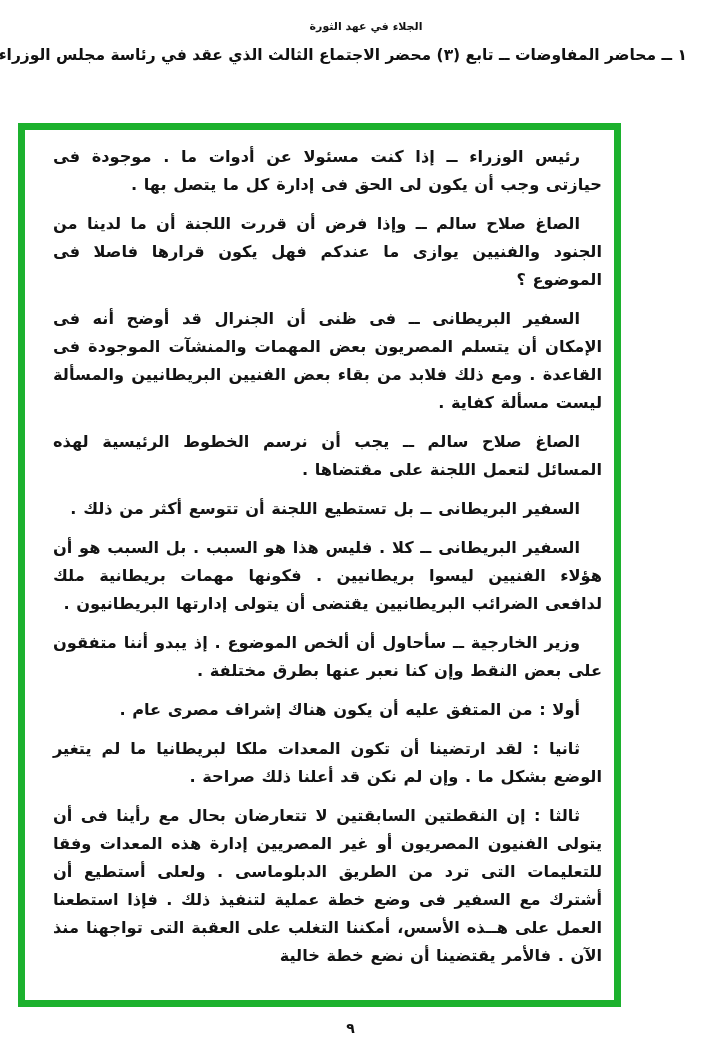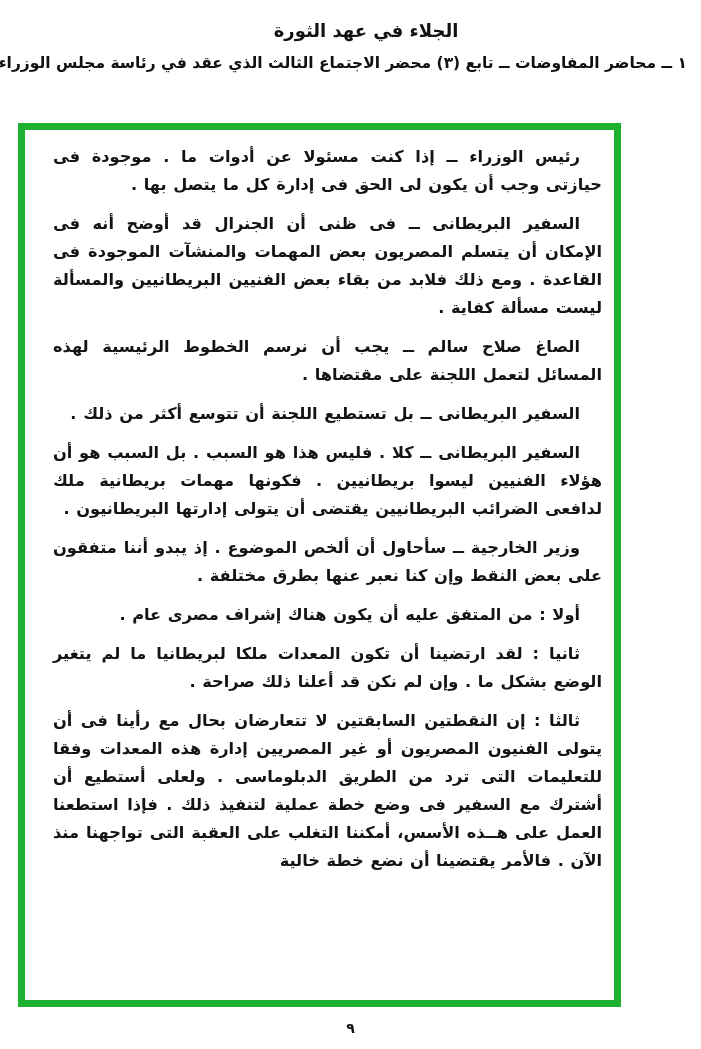--- a/index.html
+++ b/index.html
@@ -19,21 +19,21 @@
   }
   .doc-header {
     position: absolute;
     top: 20px;
     left: 0;
     width: 701px;
     text-align: center;
     direction: rtl;
   }
   .doc-title {
-    font-size: 18px;
+    font-size: 11px;
     font-weight: bold;
     letter-spacing: 0.5px;
     margin-left: 31px;
   }
   .doc-subtitle {
     margin-top: 13px;
     font-size: 15.5px;
     font-weight: bold;
     padding: 0 14px;
     white-space: nowrap;
@@ -82,20 +82,21 @@
 
 <div class="page">
 
   <div class="doc-header">
     <div class="doc-title">الجلاء في عهد الثورة</div>
     <div class="doc-subtitle">١ ــ محاضر المفاوضات ــ تابع (٣) محضر الاجتماع الثالث الذي عقد في رئاسة مجلس الوزراء يوم ٢٩ أبريل ١٩٥٣</div>
   </div>
 
   <div class="manuscript-frame" style="border-color: rgb(28, 177, 46);">
     <div class="para">رئيس الوزراء ــ إذا كنت مسئولا عن أدوات ما . موجودة فى حيازتى وجب أن يكون لى الحق فى إدارة كل ما يتصل بها .</div>
+    <div class="para">الصاغ صلاح سالم ــ وإذا فرض أن قررت اللجنة أن ما لدينا من الجنود والفنيين يوازى ما عندكم فهل يكون قرارها فاصلا فى الموضوع ؟</div>
     <div class="para">السفير البريطانى ــ فى ظنى أن الجنرال قد أوضح أنه فى الإمكان أن يتسلم المصريون بعض المهمات والمنشآت الموجودة فى القاعدة .  ومع ذلك فلابد من بقاء بعض الفنيين البريطانيين والمسألة ليست مسألة كفاية .</div>
     <div class="para">الصاغ صلاح سالم ــ يجب أن نرسم الخطوط الرئيسية لهذه المسائل لتعمل اللجنة على مقتضاها .</div>
     <div class="para">السفير البريطانى ــ بل تستطيع اللجنة أن تتوسع أكثر من ذلك .</div>
     <div class="para">السفير البريطانى ــ كلا . فليس هذا هو السبب . بل السبب هو أن هؤلاء الفنيين ليسوا بريطانيين . فكونها مهمات بريطانية ملك لدافعى الضرائب البريطانيين يقتضى أن يتولى إدارتها البريطانيون .</div>
     <div class="para">وزير الخارجية ــ سأحاول أن ألخص الموضوع . إذ يبدو أننا متفقون على بعض النقط وإن كنا نعبر عنها بطرق مختلفة .</div>
     <div class="para">أولا : من المتفق عليه أن يكون هناك إشراف مصرى عام .</div>
     <div class="para">ثانيا : لقد ارتضينا أن تكون المعدات ملكا لبريطانيا ما لم يتغير الوضع بشكل ما . وإن لم نكن قد أعلنا ذلك صراحة .</div>
     <div class="para">ثالثا : إن النقطتين السابقتين لا تتعارضان بحال مع رأينا فى أن يتولى الفنيون المصريون أو غير المصريين إدارة هذه المعدات وفقا للتعليمات التى ترد من الطريق الدبلوماسى .  ولعلى أستطيع أن أشترك مع السفير فى وضع خطة عملية لتنفيذ ذلك .  فإذا استطعنا العمل على هــذه الأسس، أمكننا التغلب على العقبة التى تواجهنا منذ الآن . فالأمر يقتضينا أن نضع خطة خالية</div>
   </div>
 

